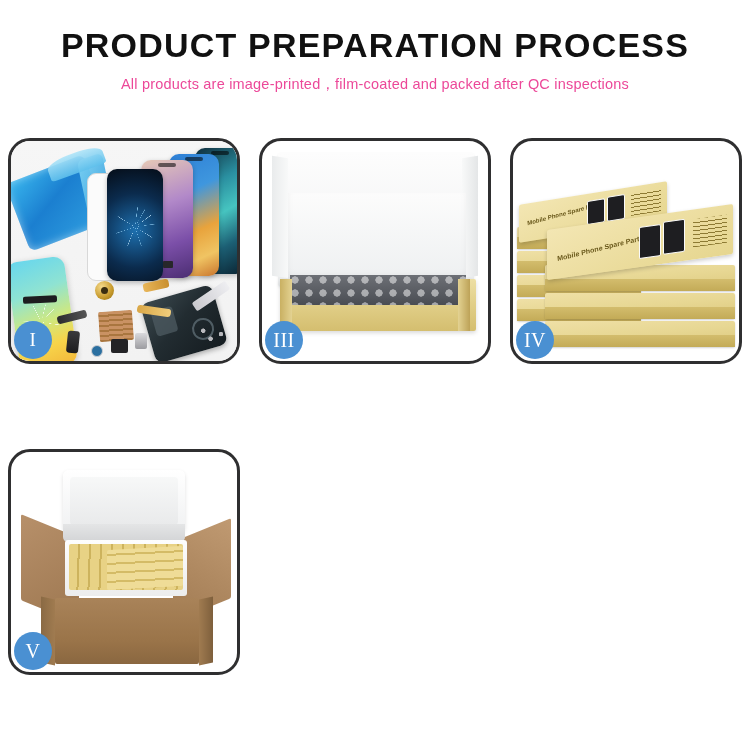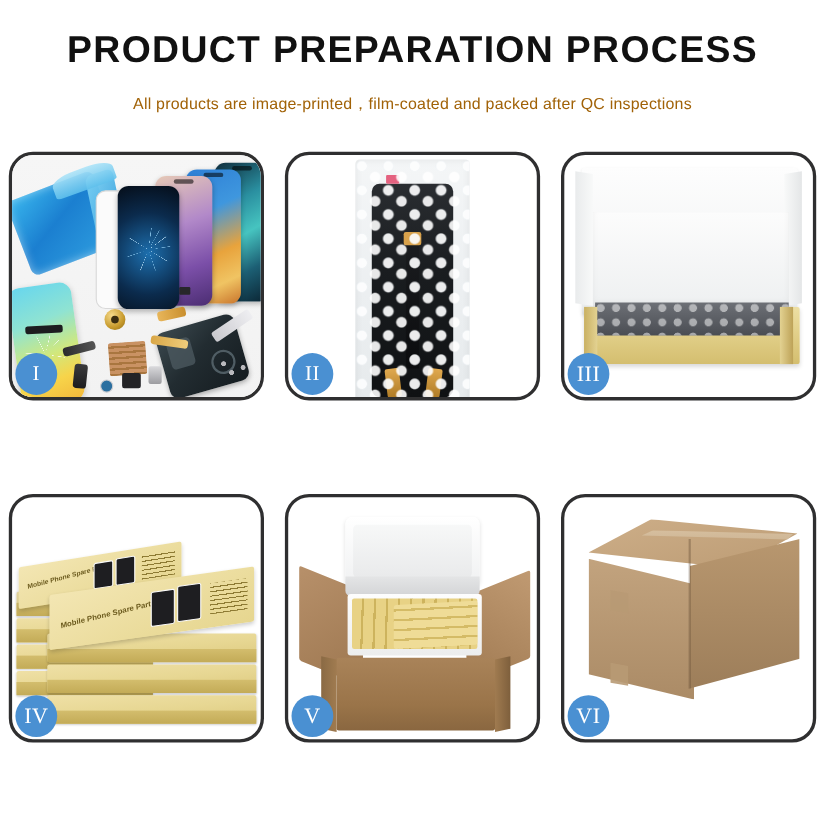--- a/index.html
+++ b/index.html
@@ -11,21 +11,21 @@
   .page{width:750px;height:750px;position:relative;}
 
   
   .header{text-align:center;padding-top:28px;}
   .title{
     font-size:34px;font-weight:700;color:#111111;
     letter-spacing:1.2px;line-height:1.05;
     font-family:"Liberation Sans", sans-serif;
   }
   .subtitle{
-    font-size:14.5px;color:#a16207;margin-top:21px;letter-spacing:.2px;
+    font-size:14.5px;color:#ec4899;margin-top:11px;letter-spacing:.2px;
     font-family:"Liberation Sans", sans-serif;font-weight:400;
   }
 
   
   .grid{
     position:absolute;left:8px;top:138px;
     width:734px;
     display:grid;
     grid-template-columns:232px 232px 232px;
     grid-template-rows:226px 226px;
@@ -410,37 +410,20 @@
         <div class="camlens"></div>
         <div class="screws"></div>
         <div class="tweezer"></div>
         <div class="ic-small"></div>
       </div>
       <div class="badge">
         <span>I</span>
       </div>
     </div>
 
-    <div class="panel p2">
-      <div class="panel-stage">
-        <div class="bag">
-          <div class="lcd"></div>
-          <div class="lcd-flex"></div>
-          <div class="flex-tab"></div>
-          <div class="conn-l"></div>
-          <div class="conn-r"></div>
-          <div class="pinklabel"></div>
-          <div class="bubbles2"></div>
-          <div class="bubbles"></div>
-        </div>
-      </div>
-      <div class="badge">
-        <span>II</span>
-      </div>
-    </div>
 
     <div class="panel p3">
       <div class="panel-stage">
         <div class="lid"></div>
         <div class="lid-flapL"></div>
         <div class="lid-flapR"></div>
         <div class="foam"></div>
         <div class="tray"></div>
         <div class="tray-inner"></div>
         <div class="tray-lipL"></div>
@@ -508,29 +491,15 @@
         <div class="foamBox"></div>
         <div class="yellowStack"></div>
         <div class="yellowStack2"></div>
         <div class="cartonFront"></div>
       </div>
       <div class="badge small">
         <span>V</span>
       </div>
     </div>
 
-    <div class="panel p6">
-      <div class="panel-stage">
-        <div class="boxTop"></div>
-        <div class="tape"></div>
-        <div class="boxFrontL"></div>
-        <div class="boxFrontR"></div>
-        <div class="boxEdge"></div>
-        <div class="tapeSeamA"></div>
-        <div class="tapeSeamB"></div>
-      </div>
-      <div class="badge small">
-        <span>VI</span>
-      </div>
-    </div>
 
   </div>
 </div>
 
 </body></html>

